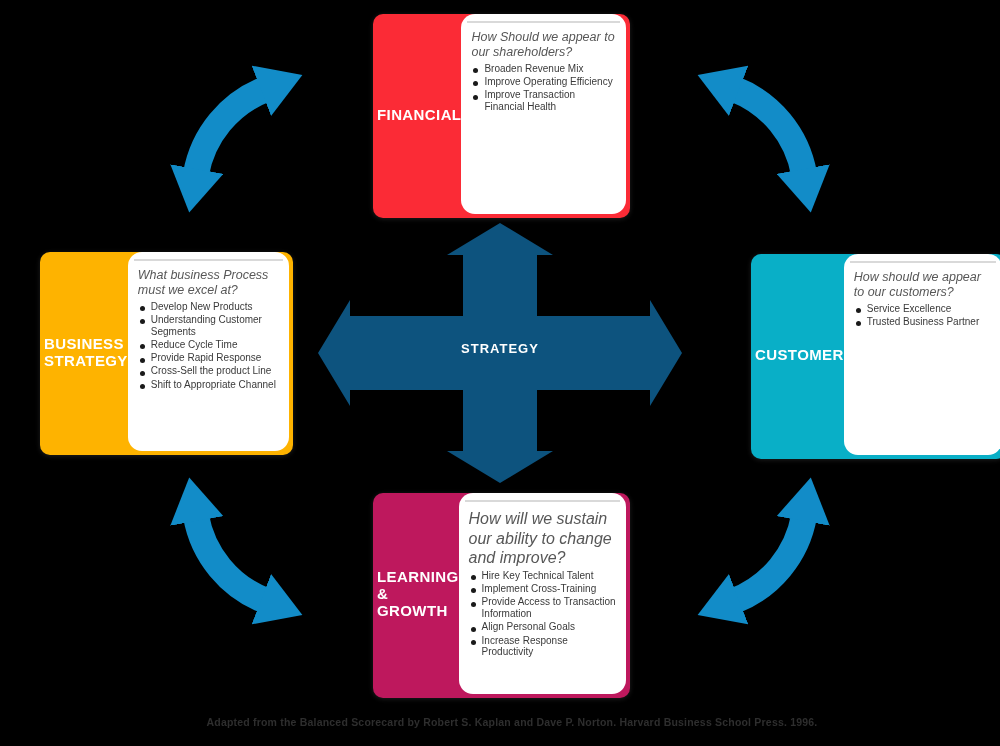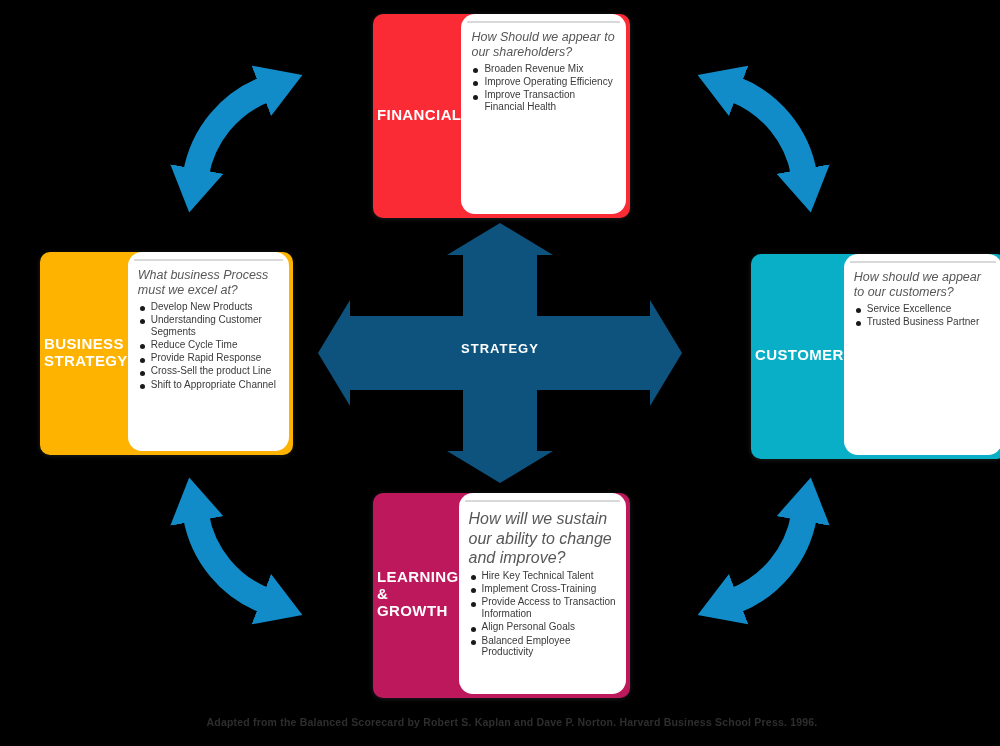--- a/index.html
+++ b/index.html
@@ -217,20 +217,20 @@
     <div class="panel-header">LEARNING &amp; GROWTH</div>
     <div class="panel-body">
       <div class="sep"></div>
       <div class="question">How will we sustain our ability to change and improve?</div>
       <ul class="items">
 
       <li>Hire Key Technical Talent</li>
           <li>Implement Cross-Training</li>
           <li>Provide Access to Transaction Information</li>
           <li>Align Personal Goals</li>
-          <li>Balanced Employee Productivity</li>
+          <li>Increase Response Productivity</li>
         </ul>
     </div>
   </div>
 
   <div id="footer">Adapted from the Balanced Scorecard by Robert S. Kaplan and Dave P. Norton. Harvard Business School Press. 1996.</div>
 
 </div>
 
 </body></html>

